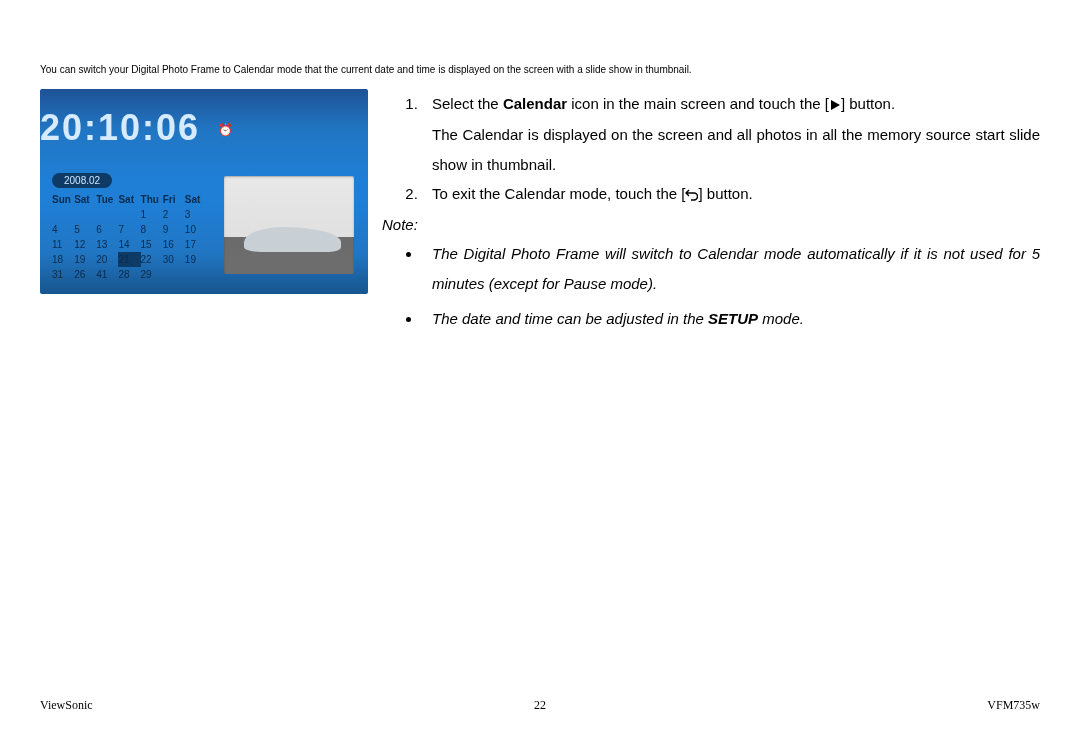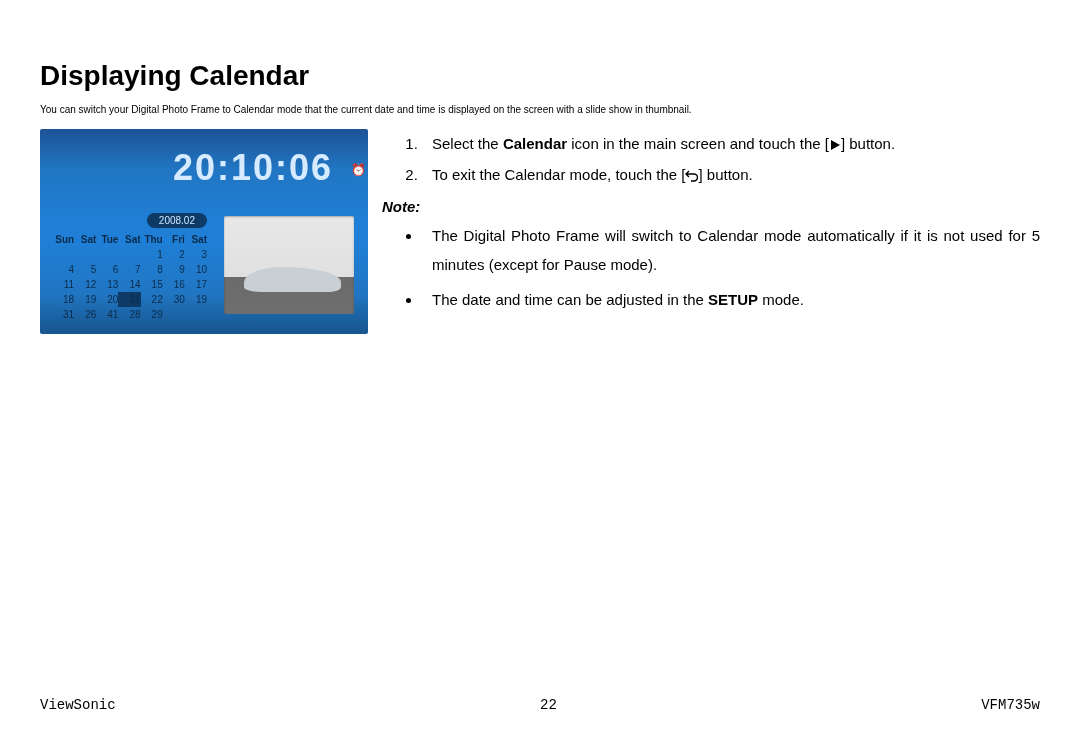--- a/index.html
+++ b/index.html
@@ -2,44 +2,43 @@
 <html><head>
 <meta charset="utf-8">
 <style>
   html,body{margin:0;padding:0;background:#fff;color:#000;font-family:Arial,Helvetica,sans-serif;font-size:15px}
   .page{width:1080px;height:743px;margin:0 auto;position:relative;box-sizing:border-box;padding:60px 40px 0 40px}
   h1{font-size:28px;font-weight:bold;margin:0 0 8px 0}
   .intro{font-size:10px;line-height:1.9;margin-bottom:10px}
   .content{display:flex;gap:14px}
   .figure{flex:0 0 auto;width:328px}
   .lcd{width:328px;height:205px;background:linear-gradient(180deg,#1e5296 0%,#2176c3 20%,#1f7fd6 45%,#1f7fd6 55%,#2176c3 80%,#17558e 100%);position:relative;overflow:hidden;border-radius:2px}
-  .clock{position:absolute;top:18px;left:0;right:0;text-align:right;color:#d6ebff;font-size:36px;font-weight:bold;letter-spacing:2px}
+  .clock{position:absolute;top:18px;left:0;right:0;text-align:left;color:#d6ebff;font-size:36px;font-weight:bold;letter-spacing:2px}
   .clock small{font-size:12px;vertical-align:middle;margin-left:6px}
-  .calwrap{position:absolute;bottom:12px;left:12px;width:155px;color:#0b2b4a;font-size:9px;text-align:right}
+  .calwrap{position:absolute;bottom:12px;left:12px;width:155px;color:#0b2b4a;font-size:9px;text-align:left}
   .calwrap .month{display:inline-block;background:#0d3b66;color:#cfe6ff;border-radius:10px;padding:2px 12px;margin-bottom:4px;font-size:10px}
   table.cal{border-collapse:collapse;width:100%;table-layout:fixed}
   table.cal th,table.cal td{color:#0b2b4a;font-size:10px;padding:2px 0}
   table.cal td{color:#0b2b4a}
   td.sel{background:#0d3b66;color:#cfe6ff;border-radius:0}
   .thumb{position:absolute;right:14px;bottom:20px;width:130px;height:98px;background:linear-gradient(#e8e8e8 0%,#e0e0e0 62%,#6b6b6b 62%,#6e6e6e 100%);border-radius:2px;box-shadow:0 1px 2px rgba(0,0,0,.3) inset}
   .car{position:absolute;left:15%;right:10%;bottom:22%;height:26%;background:#c8d0d6;border-radius:40% 60% 12% 18%/60% 60% 20% 20%}
   .instructions{flex:1;font-size:15px;line-height:1.95;text-align:justify}
   ol{margin:0;padding-left:40px}
   ol li{padding-left:10px;margin:0}
-  .note-h{font-style:italic;font-weight:bold;margin-top:0}
+  .note-h{font-style:italic;font-weight:normal;margin-top:0}
   ul{margin:0;padding-left:40px;list-style-type:disc}
-  ul li{padding-left:10px;text-align:justify;margin-bottom:6px}
-  .footer{position:absolute;bottom:30px;left:40px;right:40px;display:flex;justify-content:space-between;font-size:14px;font-family:Liberation Mono, monospace}
+  ul li{font-style:italic;padding-left:10px;text-align:justify;margin-bottom:6px}
+  .footer{position:absolute;bottom:30px;left:40px;right:40px;display:flex;justify-content:space-between;font-size:12px;font-family:Liberation Serif, serif}
   .icon-inline{display:inline-block;vertical-align:-2px}
 </style>
 </head>
 <body>
 
 <div class="page">
-  <h1>Displaying Calendar</h1>
   <div class="intro">You can switch your Digital Photo Frame to Calendar mode that the current date and time is displayed on the screen with a slide show in thumbnail.</div>
 
   <div class="content">
     <div class="figure">
       <div class="lcd">
         <div class="clock">
           <span>20:10:06</span>
           <small>⏰</small>
         </div>
         <div class="calwrap">
@@ -110,20 +109,21 @@
         </div>
       </div>
     </div>
 
     <div class="instructions">
       <ol>
         <li>
           <span>Select the </span><strong>Calendar</strong><span> icon in the main screen and touch the [</span><span class="icon-inline"><svg width="12" height="12" viewBox="0 0 12 12">
                 <polygon points="2,1 11,6 2,11" fill="#000"></polygon>
               </svg></span><span>] button.</span>
+          <div>The Calendar is displayed on the screen and all photos in all the memory source start slide show in thumbnail.</div>
         </li>
         <li>
           <span>To exit the Calendar mode, touch the [</span><span class="icon-inline"><svg width="13" height="12" viewBox="0 0 13 12">
                 <path d="M4 1 L1 4 L4 7 M1 4 H9 A3.5 3.5 0 0 1 9 11 H6" fill="none" stroke="#000" stroke-width="1.4"></path>
               </svg></span><span>] button.</span>
         </li>
       </ol>
       <div class="note-h">Note:</div>
       <ul>
         <li>The Digital Photo Frame will switch to Calendar mode automatically if it is not used for 5 minutes (except for Pause mode).</li>

